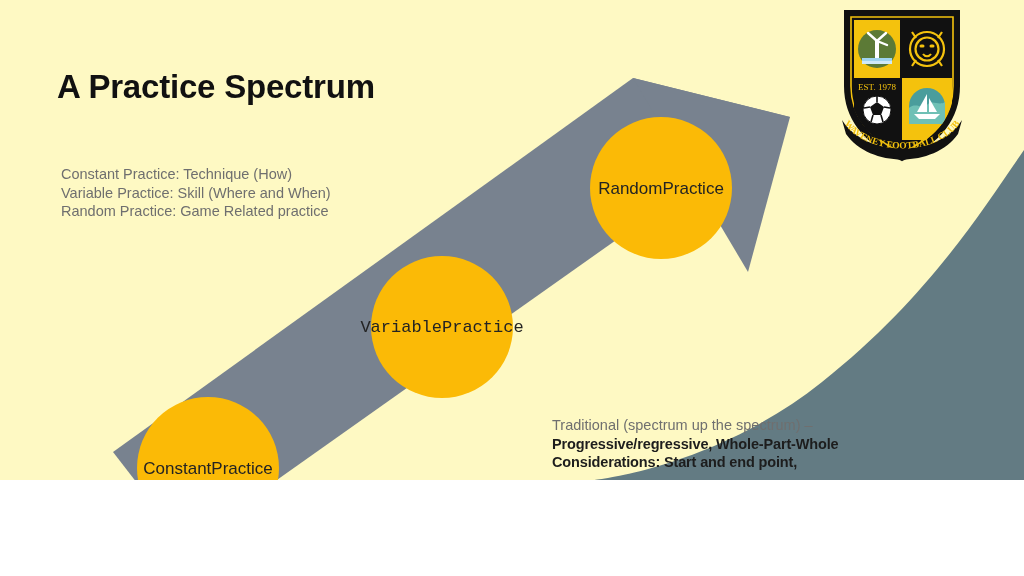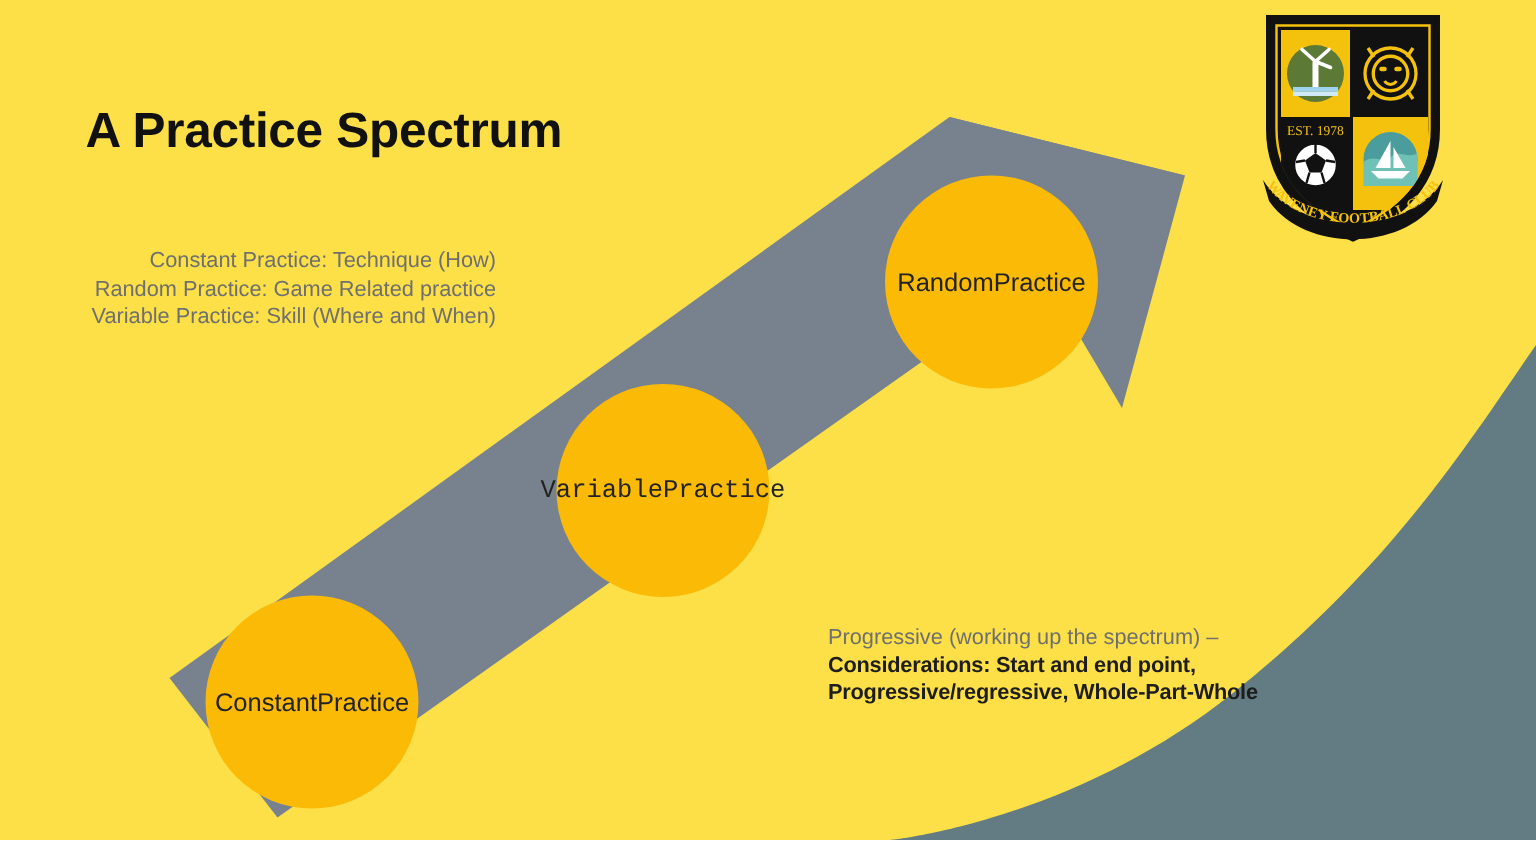--- a/index.html
+++ b/index.html
@@ -6,22 +6,22 @@
     margin: 0;
     padding: 0;
     background: #ffffff;
   }
   body {
     font-family: "Liberation Sans", sans-serif;
   }
   #slide {
     position: relative;
     width: 1024px;
-    height: 560px;
-    background: #fde047;
+    height: 480px;
+    background: #fef9c3;
     overflow: hidden;
   }
 
   
   .corner-swoosh {
     position: absolute;
     right: 0;
     bottom: 0;
     width: 430px;
     height: 330px;
@@ -45,21 +45,21 @@
   
   .left-notes {
     position: absolute;
     left: 61px;
     top: 165px;
     font-size: 14.5px;
     line-height: 18.5px;
     color: #6f6f6f;
     white-space: nowrap;
   }
-  .left-notes .ln { display: block; text-align: right; }
+  .left-notes .ln { display: block; }
 
   
   .right-notes {
     position: absolute;
     left: 552px;
     top: 416px;
     font-size: 14.5px;
     line-height: 18.5px;
     white-space: nowrap;
   }
@@ -121,22 +121,22 @@
   <div class="corner-swoosh">
     <svg width="430" height="330" viewBox="0 0 430 330" xmlns="http://www.w3.org/2000/svg">
       <path id="swoosh-path" d="M430,0 L430,330 L0,330 C0,330 120,318 228,232 C336,146 388,60 430,0 Z" fill="#637b83"></path>
     </svg>
   </div>
 
   <div class="slide-title">A Practice Spectrum</div>
 
   <div class="left-notes">
     <span class="ln">Constant Practice: Technique (How)</span>
+    <span class="ln">Variable Practice: Skill (Where and When)</span>
     <span class="ln">Random Practice: Game Related practice</span>
-    <span class="ln">Variable Practice: Skill (Where and When)</span>
   </div>
 
   <div class="arrow-layer">
     <svg width="1024" height="576" viewBox="0 0 1024 576" xmlns="http://www.w3.org/2000/svg">
 
       <polygon id="arrow-shape" points="114,452 170,524 250,516 633,78 679,135 787,117 748,272 699,205 289,545 182,545 168,512" fill="none"></polygon>
 
       <g>
         <polygon points="113,452 185,545 790,117 633,78" fill="#78828f"></polygon>
         <polygon points="633,78 790,117 748,272" fill="#78828f"></polygon>
@@ -153,23 +153,23 @@
     <span>Variable</span>
     <span>Practice</span>
   </div>
 
   <div class="node" id="node-random" style="background: rgb(251, 186, 6); color: rgb(35, 35, 35);">
     <span>Random</span>
     <span>Practice</span>
   </div>
 
   <div class="right-notes">
-    <span class="ln-light">Progressive (working up the spectrum) –</span>
+    <span class="ln-light">Traditional (spectrum up the spectrum) –</span>
+    <span class="ln-strong">Progressive/regressive, Whole-Part-Whole</span>
     <span class="ln-strong">Considerations: Start and end point,</span>
-    <span class="ln-strong">Progressive/regressive, Whole-Part-Whole</span>
   </div>
 
   <div class="crest">
     <svg width="124" height="158" viewBox="0 0 124 158" xmlns="http://www.w3.org/2000/svg">
       <defs>
         <clipPath id="shieldClip">
           <path d="M10,8 L114,8 L114,78 C114,112 92,132 62,146 C32,132 10,112 10,78 Z"></path>
         </clipPath>
         <path id="ribbonArc" d="M6,118 C30,148 94,148 118,118"></path>
       </defs>

